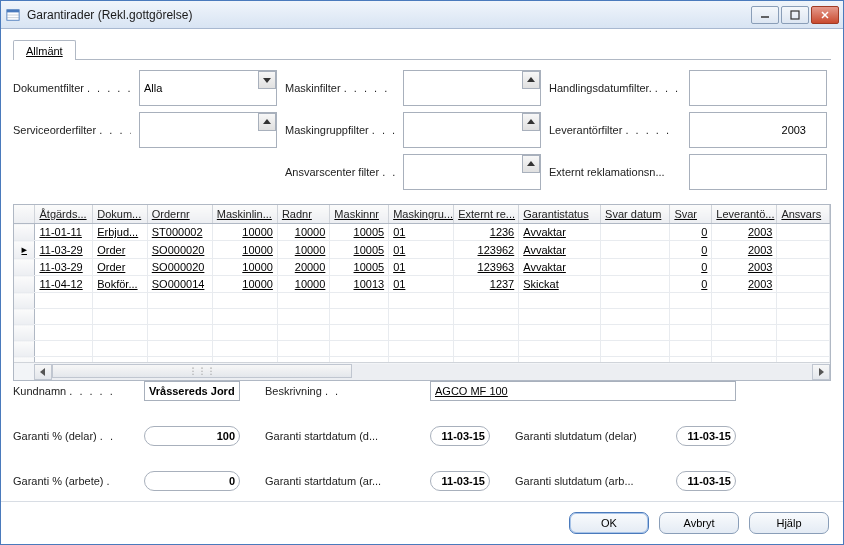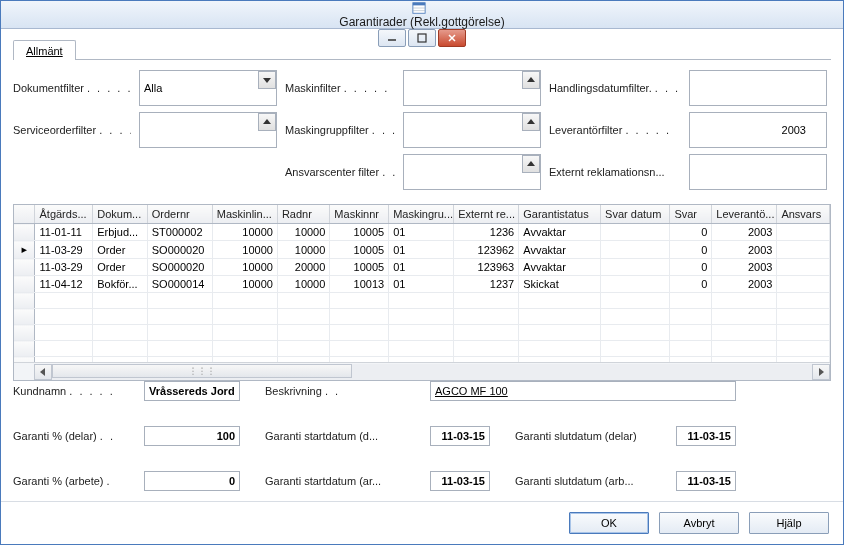--- a/index.html
+++ b/index.html
@@ -1,19 +1,19 @@
 <!DOCTYPE html>
 <html><head>
 <meta charset="utf-8">
 <style>
 * { box-sizing: border-box; margin: 0; padding: 0; }
 body { font-family: "Segoe UI", Tahoma, sans-serif; font-size: 11px; background: #fff; }
 
 .window { width: 844px; height: 545px; border: 1px solid #4a7abc; background: #fff; display: flex; flex-direction: column; box-shadow: 2px 2px 8px rgba(0,0,0,0.3); }
-.titlebar { height: 28px; background: linear-gradient(to bottom, #f0f5fb, #d8e4f3); display: flex; align-items: center; padding: 0 4px; border-bottom: 1px solid #a8b8d0; flex-direction: column; }
+.titlebar { height: 28px; background: linear-gradient(to bottom, #f0f5fb, #d8e4f3); display: flex; align-items: center; padding: 0 4px; border-bottom: 1px solid #a8b8d0; }
 .title-icon { width: 16px; height: 16px; margin-right: 6px; display: flex; align-items: center; justify-content: center; }
 .title-icon svg { width: 14px; height: 14px; }
 .title-text { flex: 1; color: #1a1a1a; font-size: 12px; }
 .win-buttons { display: flex; gap: 2px; }
 .win-btn { width: 28px; height: 18px; border: 1px solid #8a9eb8; background: linear-gradient(to bottom, #f4f7fb, #dde6f2); display: flex; align-items: center; justify-content: center; border-radius: 2px; cursor: pointer; }
 .win-btn.close { background: linear-gradient(to bottom, #e59a8c, #c94a2f); border-color: #a03a24; }
 .win-btn svg { width: 10px; height: 10px; }
 
 .content { flex: 1; padding: 10px 12px 10px 12px; display: flex; flex-direction: column; overflow: hidden; }
 
@@ -22,44 +22,44 @@
 
 .filter-grid { display: grid; grid-template-columns: 118px 138px 110px 138px 132px 138px; column-gap: 8px; row-gap: 6px; margin-bottom: 14px; align-items: center; }
 .flabel { color: #222; white-space: nowrap; overflow: hidden; }
 .fdots { letter-spacing: 2px; }
 .input-wrap { position: relative; display: flex; align-items: center; }
 .input-box { width: 100%; height: 36px; border: 1px solid #a8b0bc; padding: 0 20px 0 4px; font-size: 11px; background: #fff; }
 .input-box.ra { text-align: right; }
 .input-btn { position: absolute; right: 1px; top: 1px; width: 18px; height: 18px; border: 1px solid #a8b0bc; background: linear-gradient(to bottom,#f7f7f7,#e0e0e0); display: flex; align-items: center; justify-content: center; cursor: pointer; }
 .input-btn svg { width: 8px; height: 8px; }
 
-.table-wrap { flex: 1; border: 1px solid #b0b8c4; display: flex; flex-direction: column; min-height: 0; }
+.table-wrap { flex: 1; border: 1px solid #b0b8c4; display: flex; flex-direction: column; min-height: 0; text-decoration: underline; }
 .table-scroll { flex: 1; overflow: hidden; }
 table { border-collapse: collapse; width: 100%; table-layout: fixed; }
 th { background: linear-gradient(to bottom,#fbfbfb,#eceef2); border-right: 1px solid #d0d4da; border-bottom: 1px solid #b0b8c4; padding: 3px 4px; font-weight: normal; text-align: left; white-space: nowrap; overflow: hidden; color: #222; }
 td { border-right: 1px solid #e8ebef; border-bottom: 1px solid #e8ebef; padding: 2px 4px; white-space: nowrap; overflow: hidden; }
 td.num { text-align: right; }
 tr.row td:first-child { background: linear-gradient(to bottom,#fbfbfb,#eceef2); border-right: 1px solid #b0b8c4; text-align: center; }
 tr.empty td { height: 16px; }
 tr.empty td:first-child { background: linear-gradient(to bottom,#fbfbfb,#eceef2); border-right: 1px solid #b0b8c4; }
 .hscroll { height: 18px; border-top: 1px solid #d0d4da; display: flex; align-items: center; background: #f2f4f7; }
 .hscroll .arrow { width: 18px; height: 16px; border: 1px solid #c0c6d0; background: linear-gradient(to bottom,#f7f7f7,#e4e7ec); display:flex; align-items:center; justify-content:center; cursor:pointer; }
 .hscroll .track { flex: 1; height: 16px; background: #eceef2; position: relative; }
 .hscroll .thumb { position: absolute; left: 0; top: 0; width: 300px; height: 14px; border: 1px solid #c0c6d0; background: linear-gradient(to bottom,#f7f7f7,#e4e7ec); }
 .hscroll .grip { height:100%; display:flex; align-items:center; justify-content:center; color:#888; font-size:9px; }
 .hscroll .rowhdr-spacer { width: 20px; border-right: 1px solid #d0d4da; }
 
 .detail-grid { display: grid; grid-template-columns: 106px 96px 140px 60px 136px 60px; column-gap: 8px; row-gap: 6px; margin-top: 0; align-items: center; gap: 25px; }
 .detail-grid .wide-input { grid-column: span 3; text-decoration: underline; }
 .detail-input { height: 20px; border: 1px solid #a8b0bc; padding: 0 4px; font-size: 11px; background: #fff; width: 100%; }
-.detail-input.ra { text-align: right; }
+.detail-input.ra { text-align: right; border-radius: 10px; }
 .detail-input.bold { font-weight: bold; }
 
 .button-bar { display: flex; justify-content: flex-end; gap: 10px; padding: 10px 14px; border-top: 1px solid #d8dde4; }
-.btn { min-width: 80px; height: 22px; border: 1px solid #8a9eb8; background: linear-gradient(to bottom,#f9fbfd,#e4ebf4); border-radius: 1px; cursor: pointer; font-size: 11px; }
+.btn { min-width: 80px; height: 22px; border: 1px solid #8a9eb8; background: linear-gradient(to bottom,#f9fbfd,#e4ebf4); border-radius: 7px; cursor: pointer; font-size: 11px; }
 .btn.primary { border: 1px solid #4a7abc; box-shadow: 0 0 0 1px #a8c4e8 inset; }
 </style>
 </head>
 <body>
 
 <div class="window">
   <div class="titlebar">
     <span class="title-icon">
       <svg viewBox="0 0 16 16">
           <rect x="1" y="2" width="14" height="12" fill="#fff" stroke="#4a7abc"></rect>

